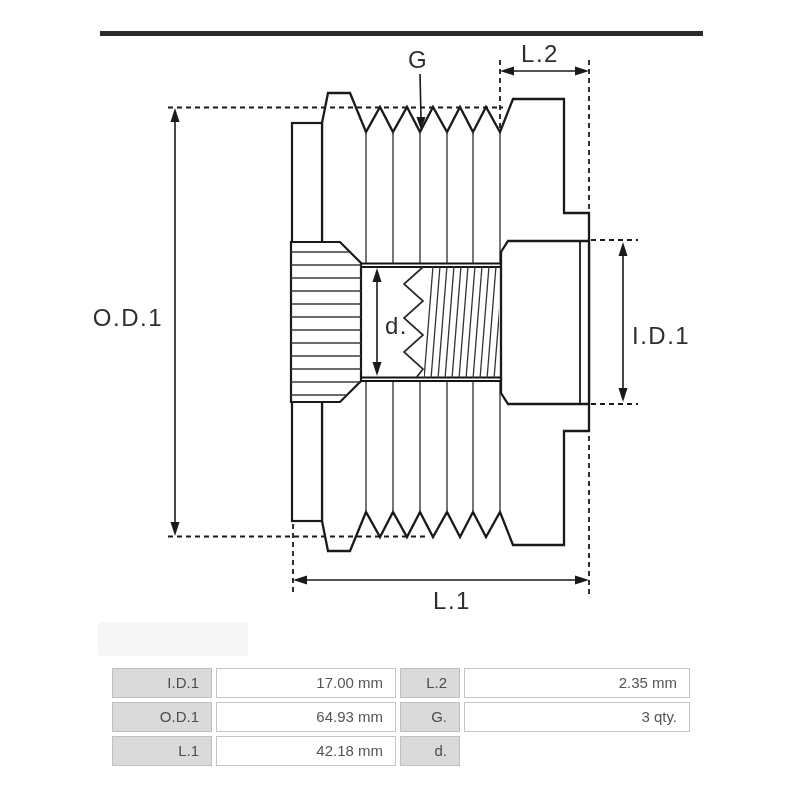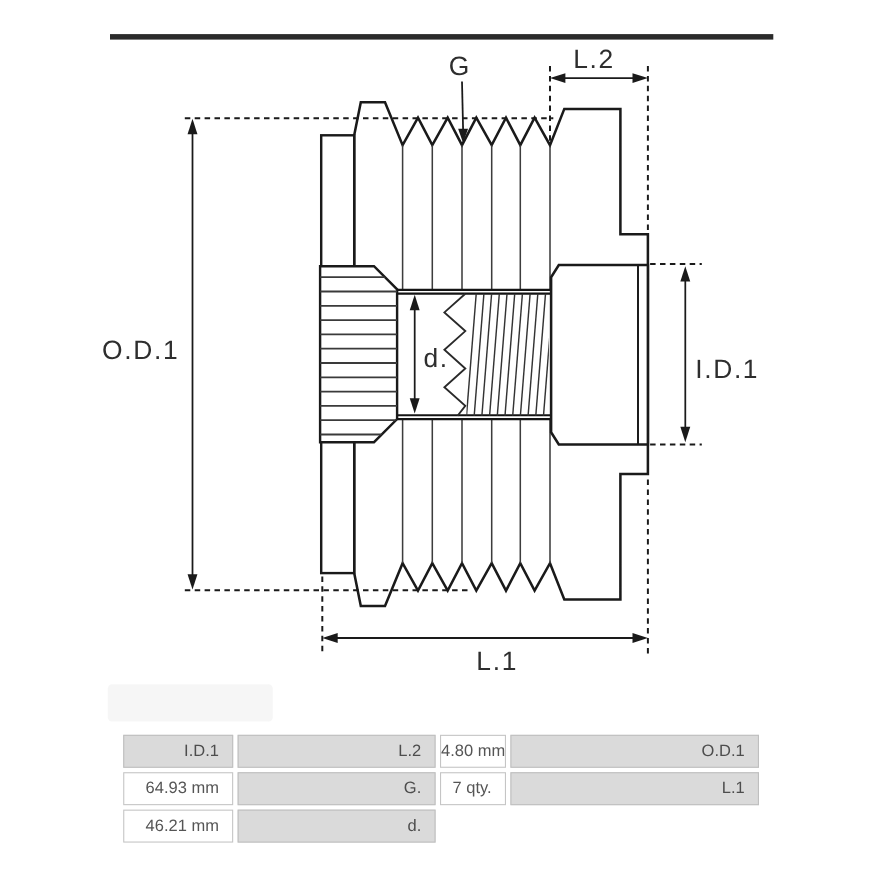--- a/index.html
+++ b/index.html
@@ -206,26 +206,27 @@
       <line x1="299" y1="580" x2="583" y2="580" stroke-width="1.6"></line>
       <polygon points="293,580 307,575.5 307,584.5" stroke="none"></polygon>
       <polygon points="589,580 575,575.5 575,584.5" stroke="none"></polygon>
       <text class="dim-text" x="452" y="609" text-anchor="middle" stroke="none">L.1</text>
     </g>
   </svg>
 
   <div class="spec-table">
 
     <div class="cell label">I.D.1</div>
+    <div class="cell">17.00 mm</div>
     <div class="cell label">L.2</div>
-    <div class="cell">4.80 mm</div>
+    <div class="cell">2.35 mm</div>
 
     <div class="cell label">O.D.1</div>
     <div class="cell">64.93 mm</div>
     <div class="cell label">G.</div>
-    <div class="cell">7 qty.</div>
+    <div class="cell">3 qty.</div>
 
     <div class="cell label">L.1</div>
-    <div class="cell">46.21 mm</div>
+    <div class="cell">42.18 mm</div>
     <div class="cell label">d.</div>
   </div>
 
 </div>
 
 </body></html>

